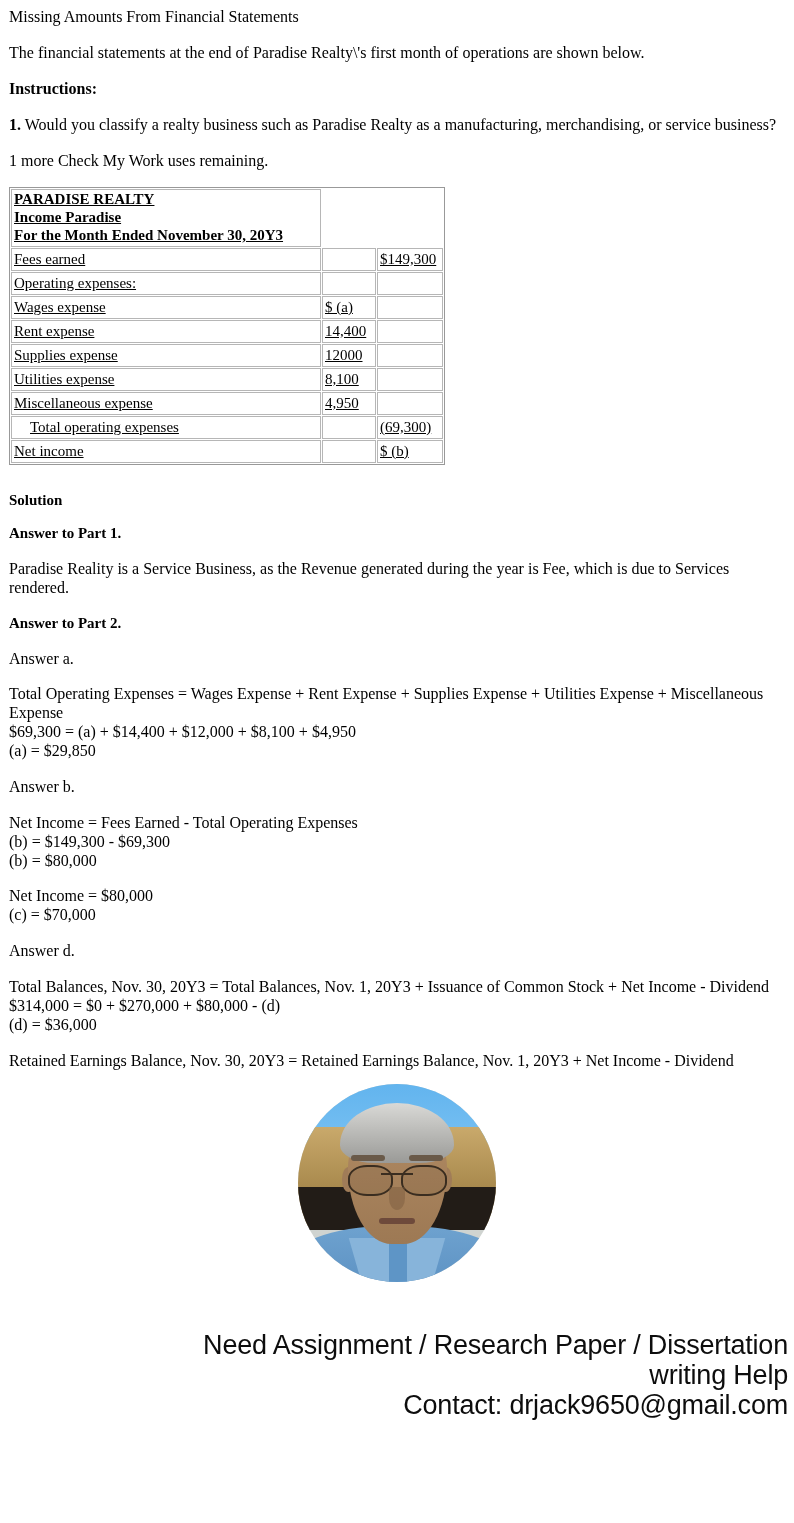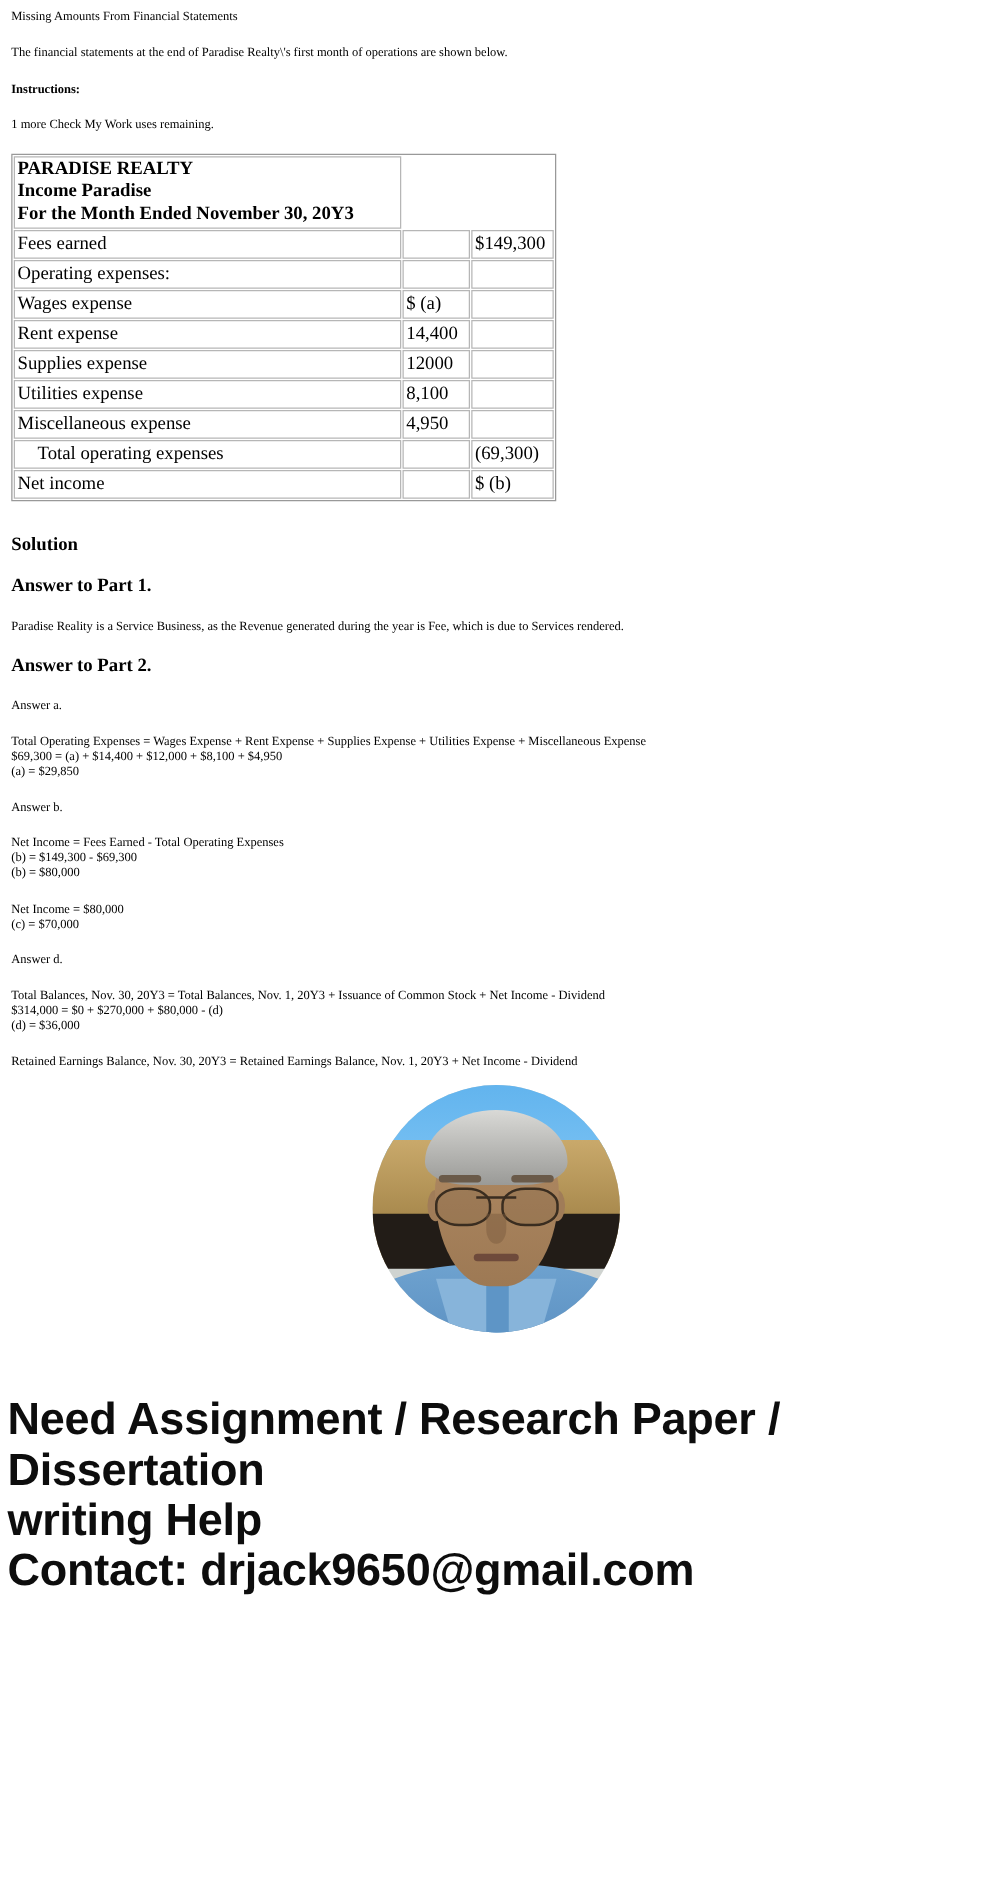--- a/index.html
+++ b/index.html
@@ -21,21 +21,21 @@
     padding: 0;
     position: relative;
     overflow: hidden;
   }
   .content {
     padding: 8px 10px 0 9px;
   }
   p.para {
     margin: 0 0 17px 0;
     line-height: 1.18;
-    font-size: 10px;
+    font-size: 16px;
   }
   p.para:last-child { margin-bottom: 0; }
   .b { font-weight: bold; }
   h2.solution-heading {
     font-size: 15px;
     font-weight: bold;
     margin: 0 0 16px 0;
     line-height: 1.2;
   }
   p.sub-heading {
@@ -58,20 +58,21 @@
     table-layout: fixed;
     margin-left: 9px;
   }
   table.stmt td {
     border: 1px solid #b6b6b6;
     padding: 1px 2px 2px 2px;
     vertical-align: bottom;
     line-height: 1.18;
     background: #fff;
     height: 18px;
+    text-decoration: underline;
   }
   table.stmt td.nb {
     border: 0 none;
     background: transparent;
   }
   td.col-label { width: 288px; }
   td.col-mid   { width: 48px; }
   td.col-right { width: 60px; }
   td.hdr {
     font-weight: bold;
@@ -173,44 +174,45 @@
   .av-nose {
     position: absolute; left: 46%; top: 52%; width: 8%; height: 12%;
     background: rgba(120,88,60,0.45); border-radius: 0 0 50% 50%;
   }
   .av-mouth {
     position: absolute; left: 41%; top: 68%; width: 18%; height: 3%;
     background: #6e4a3b; border-radius: 4px;
   }
 
   .footer-text {
-    text-align: left;
+    text-align: right;
     font-family: "Liberation Sans", "DejaVu Sans", sans-serif;
-    font-weight: bold;
-    font-size: 36px;
+    font-weight: normal;
+    font-size: 27px;
     line-height: 1.12;
     color: #0d0d0d;
     margin-top: 44px;
     padding: 0 6px 6px 6px;
     letter-spacing: -0.2px;
   }
   .footer-text .line { display: block; }
 </style>
 </head>
 <body>
 
 <div class="page">
   <div class="content">
 
     <p class="para">Missing Amounts From Financial Statements</p>
 
     <p class="para">The financial statements at the end of Paradise Realty\'s first month of operations are shown below.</p>
 
     <p class="para b">Instructions:</p>
 
+    <p class="para"><span class="b">1.</span> <span>Would you classify a realty business such as Paradise Realty as a manufacturing, merchandising, or service business?</span></p>
 
 
     <p class="para">1 more Check My Work uses remaining.</p>
 
   </div>
 
   <div class="stmt-wrap">
     <table class="stmt">
       <tbody>
         <tr>

